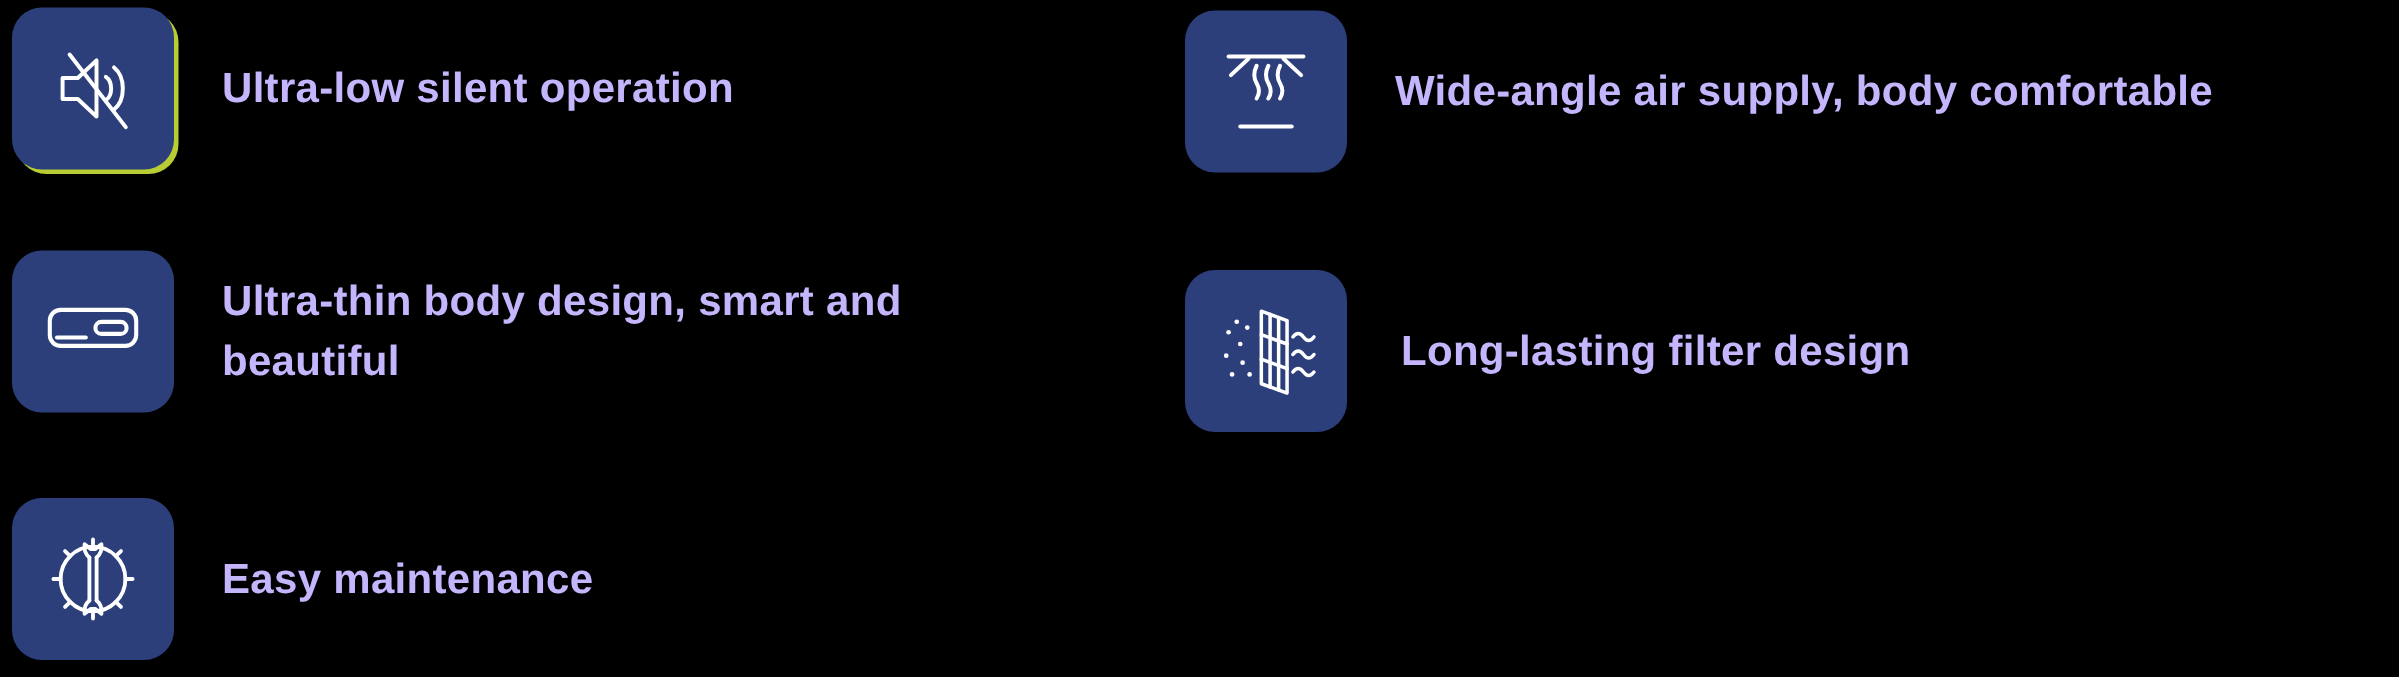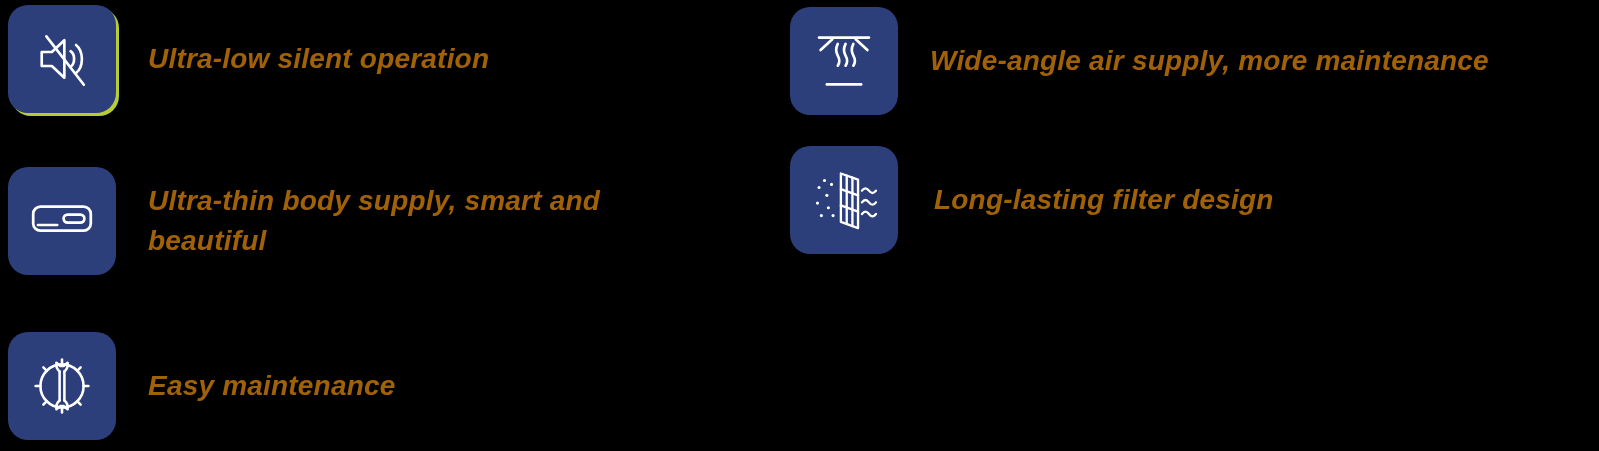--- a/index.html
+++ b/index.html
@@ -28,35 +28,34 @@
     border-radius: 20px;
     display: flex;
     align-items: center;
     justify-content: center;
   }
   .tile svg { display: block; }
   .tile.lime-edge {
     box-shadow: 3px 3px 0 0 #b8cc33;
   }
   .feature-label {
-    color: #a16207;
+    color: #c4b5fd;
     font-size: 28px;
     font-weight: 700;
     line-height: 40px;
     letter-spacing: 0.2px;
-    font-style: italic;
   }
   .nowrap { white-space: nowrap; }
   .wrap-narrow { width: 545px; }
 
   
   .f1 { left: 8px;   top: 5px;   height: 108px; }
   .f2 { left: 790px; top: 8px;   height: 106px; }
   .f3 { left: 8px;   top: 166px; height: 110px; }
-  .f4 { left: 790px; top: 146px; height: 108px; gap: 36px; }
+  .f4 { left: 790px; top: 180px; height: 108px; gap: 36px; }
   .f5 { left: 8px;   top: 330px; height: 112px; text-align: center; }
 </style>
 </head>
 <body>
 
 <div class="canvas">
 
   <div class="feature-row f1">
     <div class="tile lime-edge">
       <span>
@@ -78,34 +77,34 @@
           <path d="M18 20 H82"></path>
           <path d="M35 22 L20 36"></path>
           <path d="M65 22 L80 36"></path>
           <path d="M42 28 q-4 8 0 15 q4 7 0 13"></path>
           <path d="M52 28 q-4 8 0 15 q4 7 0 13"></path>
           <path d="M62 28 q-4 8 0 15 q4 7 0 13"></path>
           <path d="M28 80 H72"></path>
         </svg>
       </span>
     </div>
-    <div class="feature-label nowrap">Wide-angle air supply, more maintenance</div>
+    <div class="feature-label nowrap">Wide-angle air supply, body comfortable</div>
   </div>
 
   <div class="feature-row f3">
     <div class="tile">
       <span>
         <svg width="80" height="80" viewBox="0 0 100 100" fill="none" stroke="#ffffff" stroke-width="3.4" stroke-linecap="round" stroke-linejoin="round">
           <rect x="14" y="32" width="72" height="30" rx="9"></rect>
           <rect x="52" y="42" width="26" height="10" rx="5"></rect>
           <path d="M20 55 H44"></path>
         </svg>
       </span>
     </div>
-    <div class="feature-label wrap-narrow">Ultra-thin body supply, smart and beautiful</div>
+    <div class="feature-label wrap-narrow">Ultra-thin body design, smart and beautiful</div>
   </div>
 
   <div class="feature-row f4">
     <div class="tile">
       <span>
         <svg width="78" height="78" viewBox="0 0 100 100" fill="none" stroke="#ffffff" stroke-width="3" stroke-linecap="round" stroke-linejoin="round">
           <path d="M46 16 L68 24 V86 L46 78 Z"></path>
           <path d="M53.5 18.7 V80.7"></path>
           <path d="M60.8 21.4 V83.4"></path>
           <path d="M46 36 L68 44"></path>

